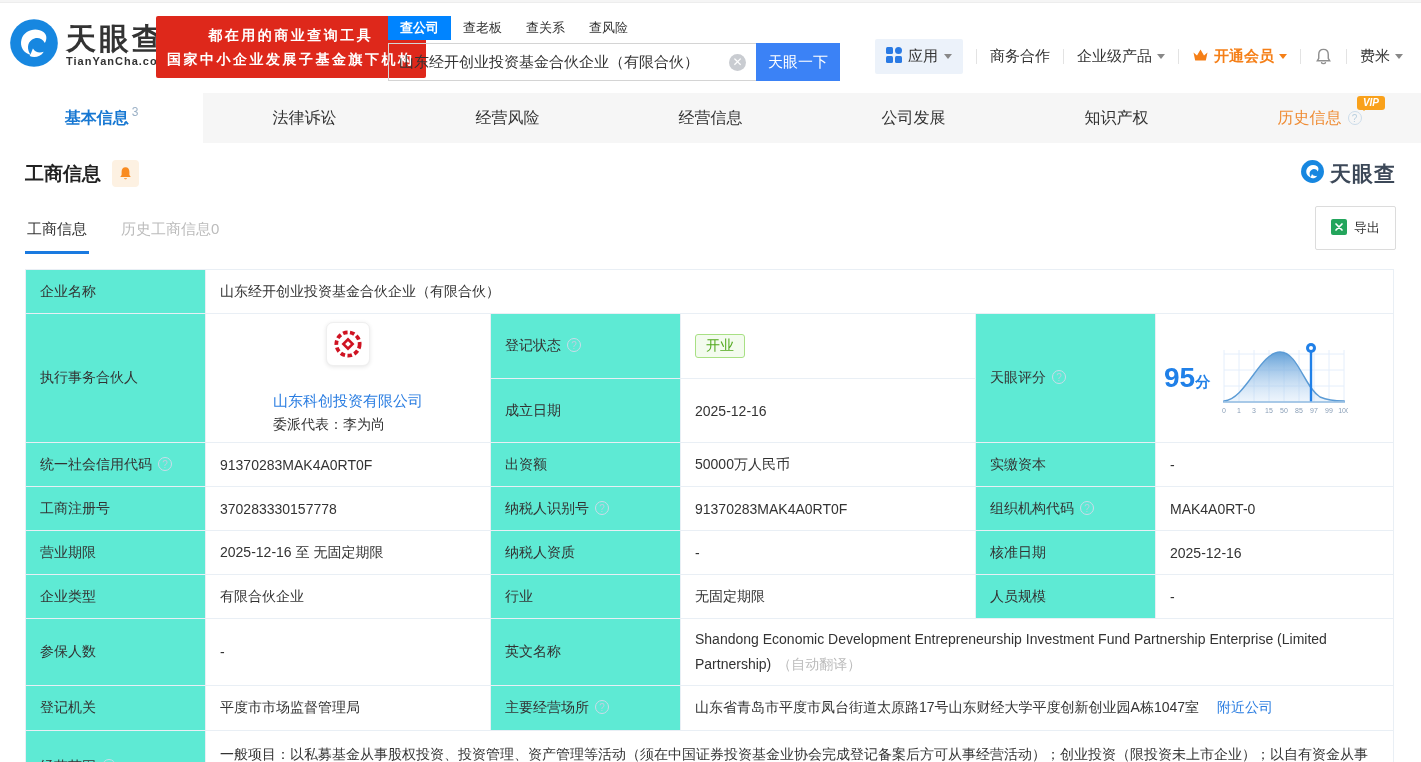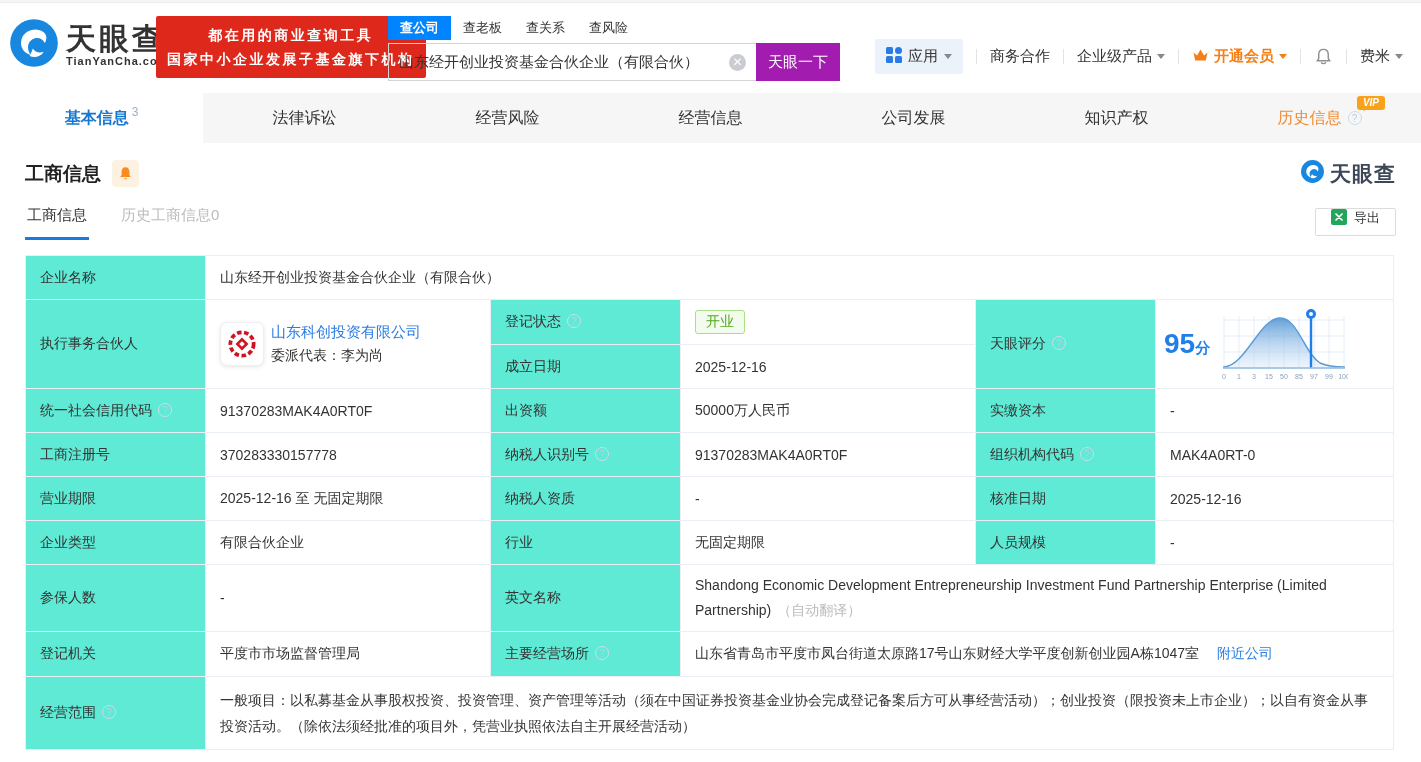--- a/index.html
+++ b/index.html
@@ -21,21 +21,21 @@
   .search-area { position:absolute; left:388px; top:12px; width:452px; }
   .search-tabs { display:flex; align-items:center; height:26px; font-size:13px; }
   .stab { padding:3px 12px; color:#333; cursor:pointer; }
   .stab.active { background:#0084ff; color:#fff; font-weight:bold; }
   .search-row { display:flex; height:38px; margin-top:2px; }
   .search-input-wrap { flex:1; border:1px solid #d4d4d4; border-right:none; display:flex; align-items:center; padding:0 10px; }
   .search-input { border:none; outline:none; flex:1; font-size:15px; color:#333; font-family:inherit; background:transparent; }
   .clear-icon { width:17px; height:17px; border-radius:50%; background:#c9ccd1; color:#fff;
     font-size:12px; line-height:17px; text-align:center; cursor:pointer; flex:none; }
   .clear-icon::after { content:"✕"; }
-  .search-btn { width:84px; background:#a21caf; color:#fff; border:none; font-size:15px;
+  .search-btn { width:84px; background:#3b82f6; color:#fff; border:none; font-size:15px;
     cursor:pointer; font-family:inherit; }
   .rightnav { position:absolute; right:18px; top:36px; display:flex; align-items:center; font-size:15px; }
   .apps-pill { background:#ecf2fa; padding:8px 11px; border-radius:2px; display:flex; align-items:center; gap:6px; cursor:pointer; }
   .sep { width:1px; height:15px; background:#e3e3e3; margin:0 13px; }
   .nav-item { color:#333; cursor:pointer; display:flex; align-items:center; gap:5px; }
   .nav-item.vip { color:#f57f17; font-weight:bold; }
   .caret { width:0; height:0; border:4px solid transparent; border-top:5px solid #888; margin-top:4px; }
   .caret.orange { border-top-color:#f57f17; }
 
   
@@ -61,36 +61,36 @@
     display:flex; align-items:center; justify-content:center; cursor:pointer; }
   .watermark { display:flex; align-items:center; gap:5px; }
   .watermark-text { font-size:21px; font-weight:bold; color:#3c4858; letter-spacing:1px; }
 
   
   .subtabs-row { margin:18px 25px 0 25px; display:flex; justify-content:space-between; align-items:flex-end; }
   .subtabs { display:flex; gap:30px; }
   .subtab { font-size:15px; padding:0 2px 12px 2px; border-bottom:3px solid transparent; cursor:pointer; }
   .subtab.active { color:#333; border-bottom-color:#1a7ae0; }
   .subtab.inactive { color:#bcbcbc; }
-  .export-btn { border:1px solid #dcdcdc; background:#fff; border-radius:2px; height:28px;
-    padding:0 15px; display:flex; align-items:flex-start; gap:7px; font-size:13px; color:#333;
+  .export-btn { border:1px solid #dcdcdc; background:#fff; border-radius:2px; height:44px;
+    padding:0 15px; display:flex; align-items:center; gap:7px; font-size:13px; color:#333;
     cursor:pointer; margin-bottom:4px; font-family:inherit; }
 
   
   table.info { width:1368px; margin:15px 25px 0 25px; border-collapse:collapse; table-layout:fixed; font-size:14px; }
   table.info td { border:1px solid #e9eff5; padding:0 14px; color:#333; vertical-align:middle; }
   td.lbl { background:#5eead4; }
   tr.h44 td { height:44px; }
   tr.h45 td { height:45px; }
   tr.h67 td { height:67px; }
   tr.h70 td { height:70px; }
   .status-badge { display:inline-block; border:1px solid #a8e084; background:#f3fbee; color:#52a91e;
     font-size:14px; padding:2px 10px; border-radius:3px; }
   .blue-link { color:#2a7de1; text-decoration:none; cursor:pointer; }
-  .partner-cell-inner { display:flex; align-items:center; gap:7px; padding:8px 0; }
+  .partner-cell-inner { display:flex; align-items:center; gap:26px; padding:8px 0;flex-direction:column; }
   .partner-logo { width:44px; height:44px; border:1px solid #efefef; border-radius:7px; flex:none;
     display:flex; align-items:center; justify-content:center; box-shadow:0 1px 4px rgba(0,0,0,.10); background:#fff; }
   .partner-name { font-size:15px; }
   .partner-rep { font-size:14px; color:#333; margin-top:5px; }
   .score-cell-inner { display:flex; align-items:center; gap:10px; padding:4px 0; }
   .score-num { font-size:28px; font-weight:bold; color:#2080e8; line-height:1; }
   .score-unit { font-size:15px; color:#2080e8; font-weight:bold; }
   .en-name { line-height:25px; }
   .auto-note { color:#bbb; margin-left:2px; }
   .scope-text { line-height:26px; display:block; padding:10px 0; }

